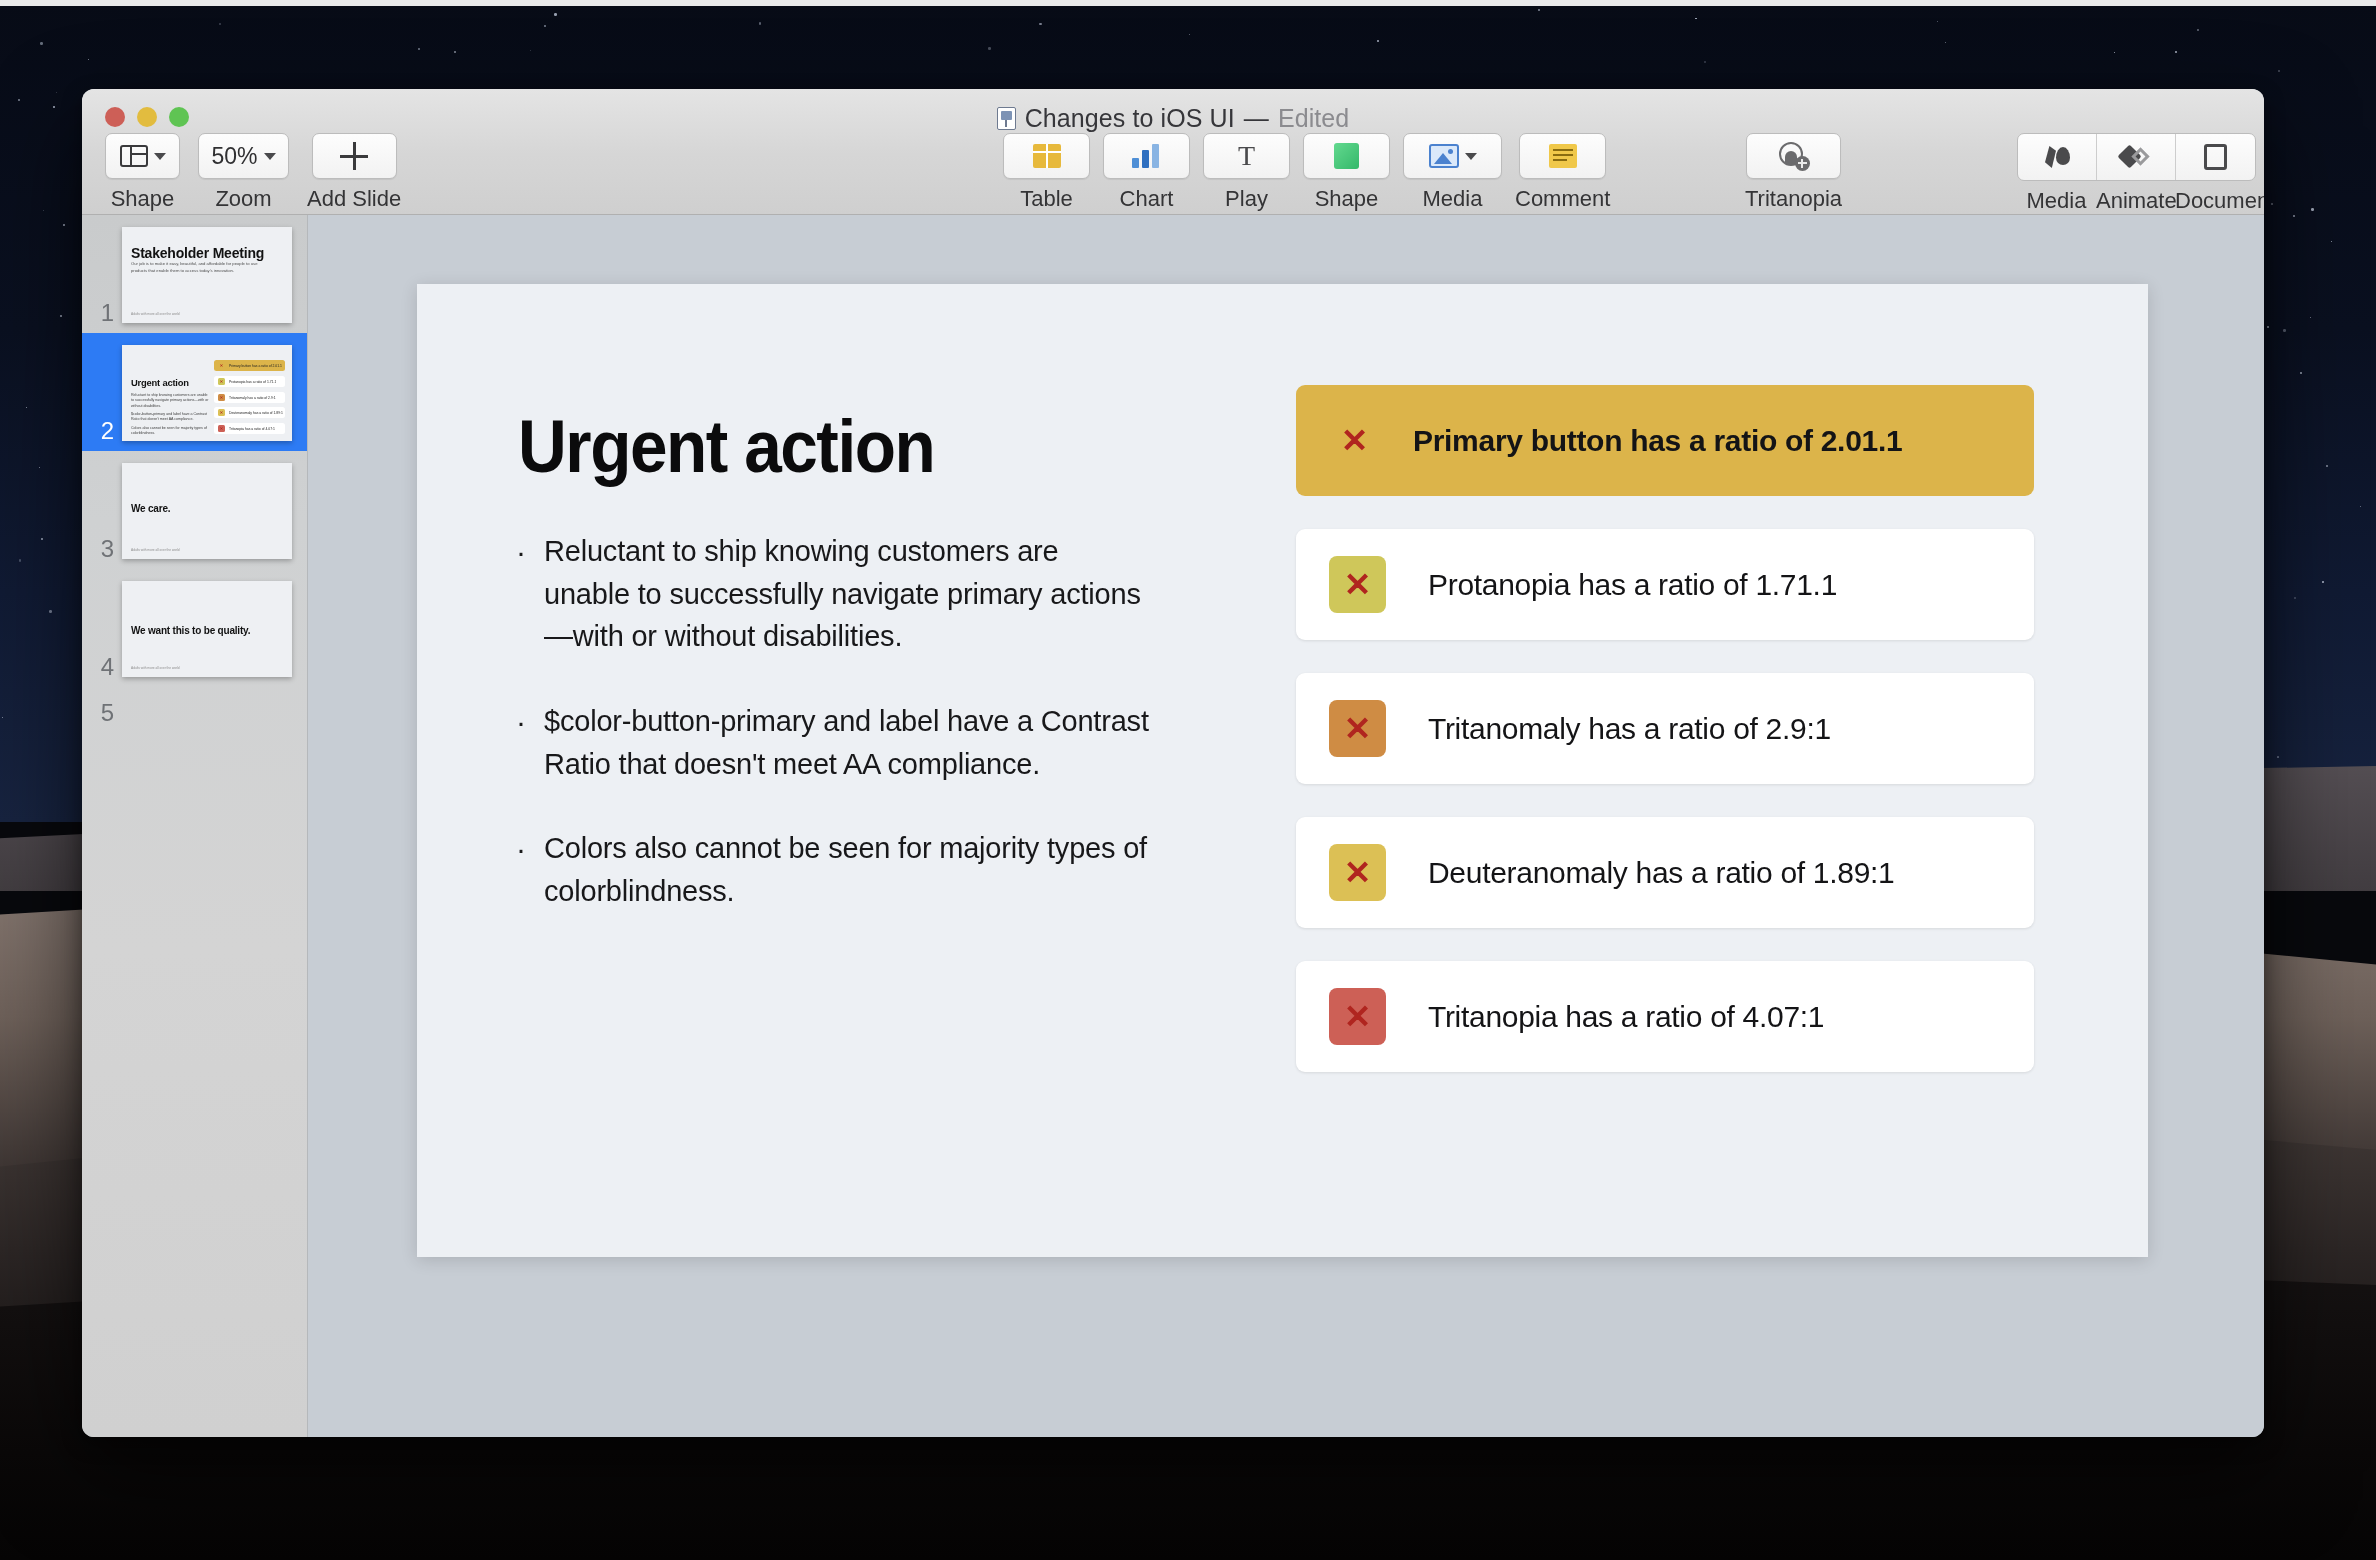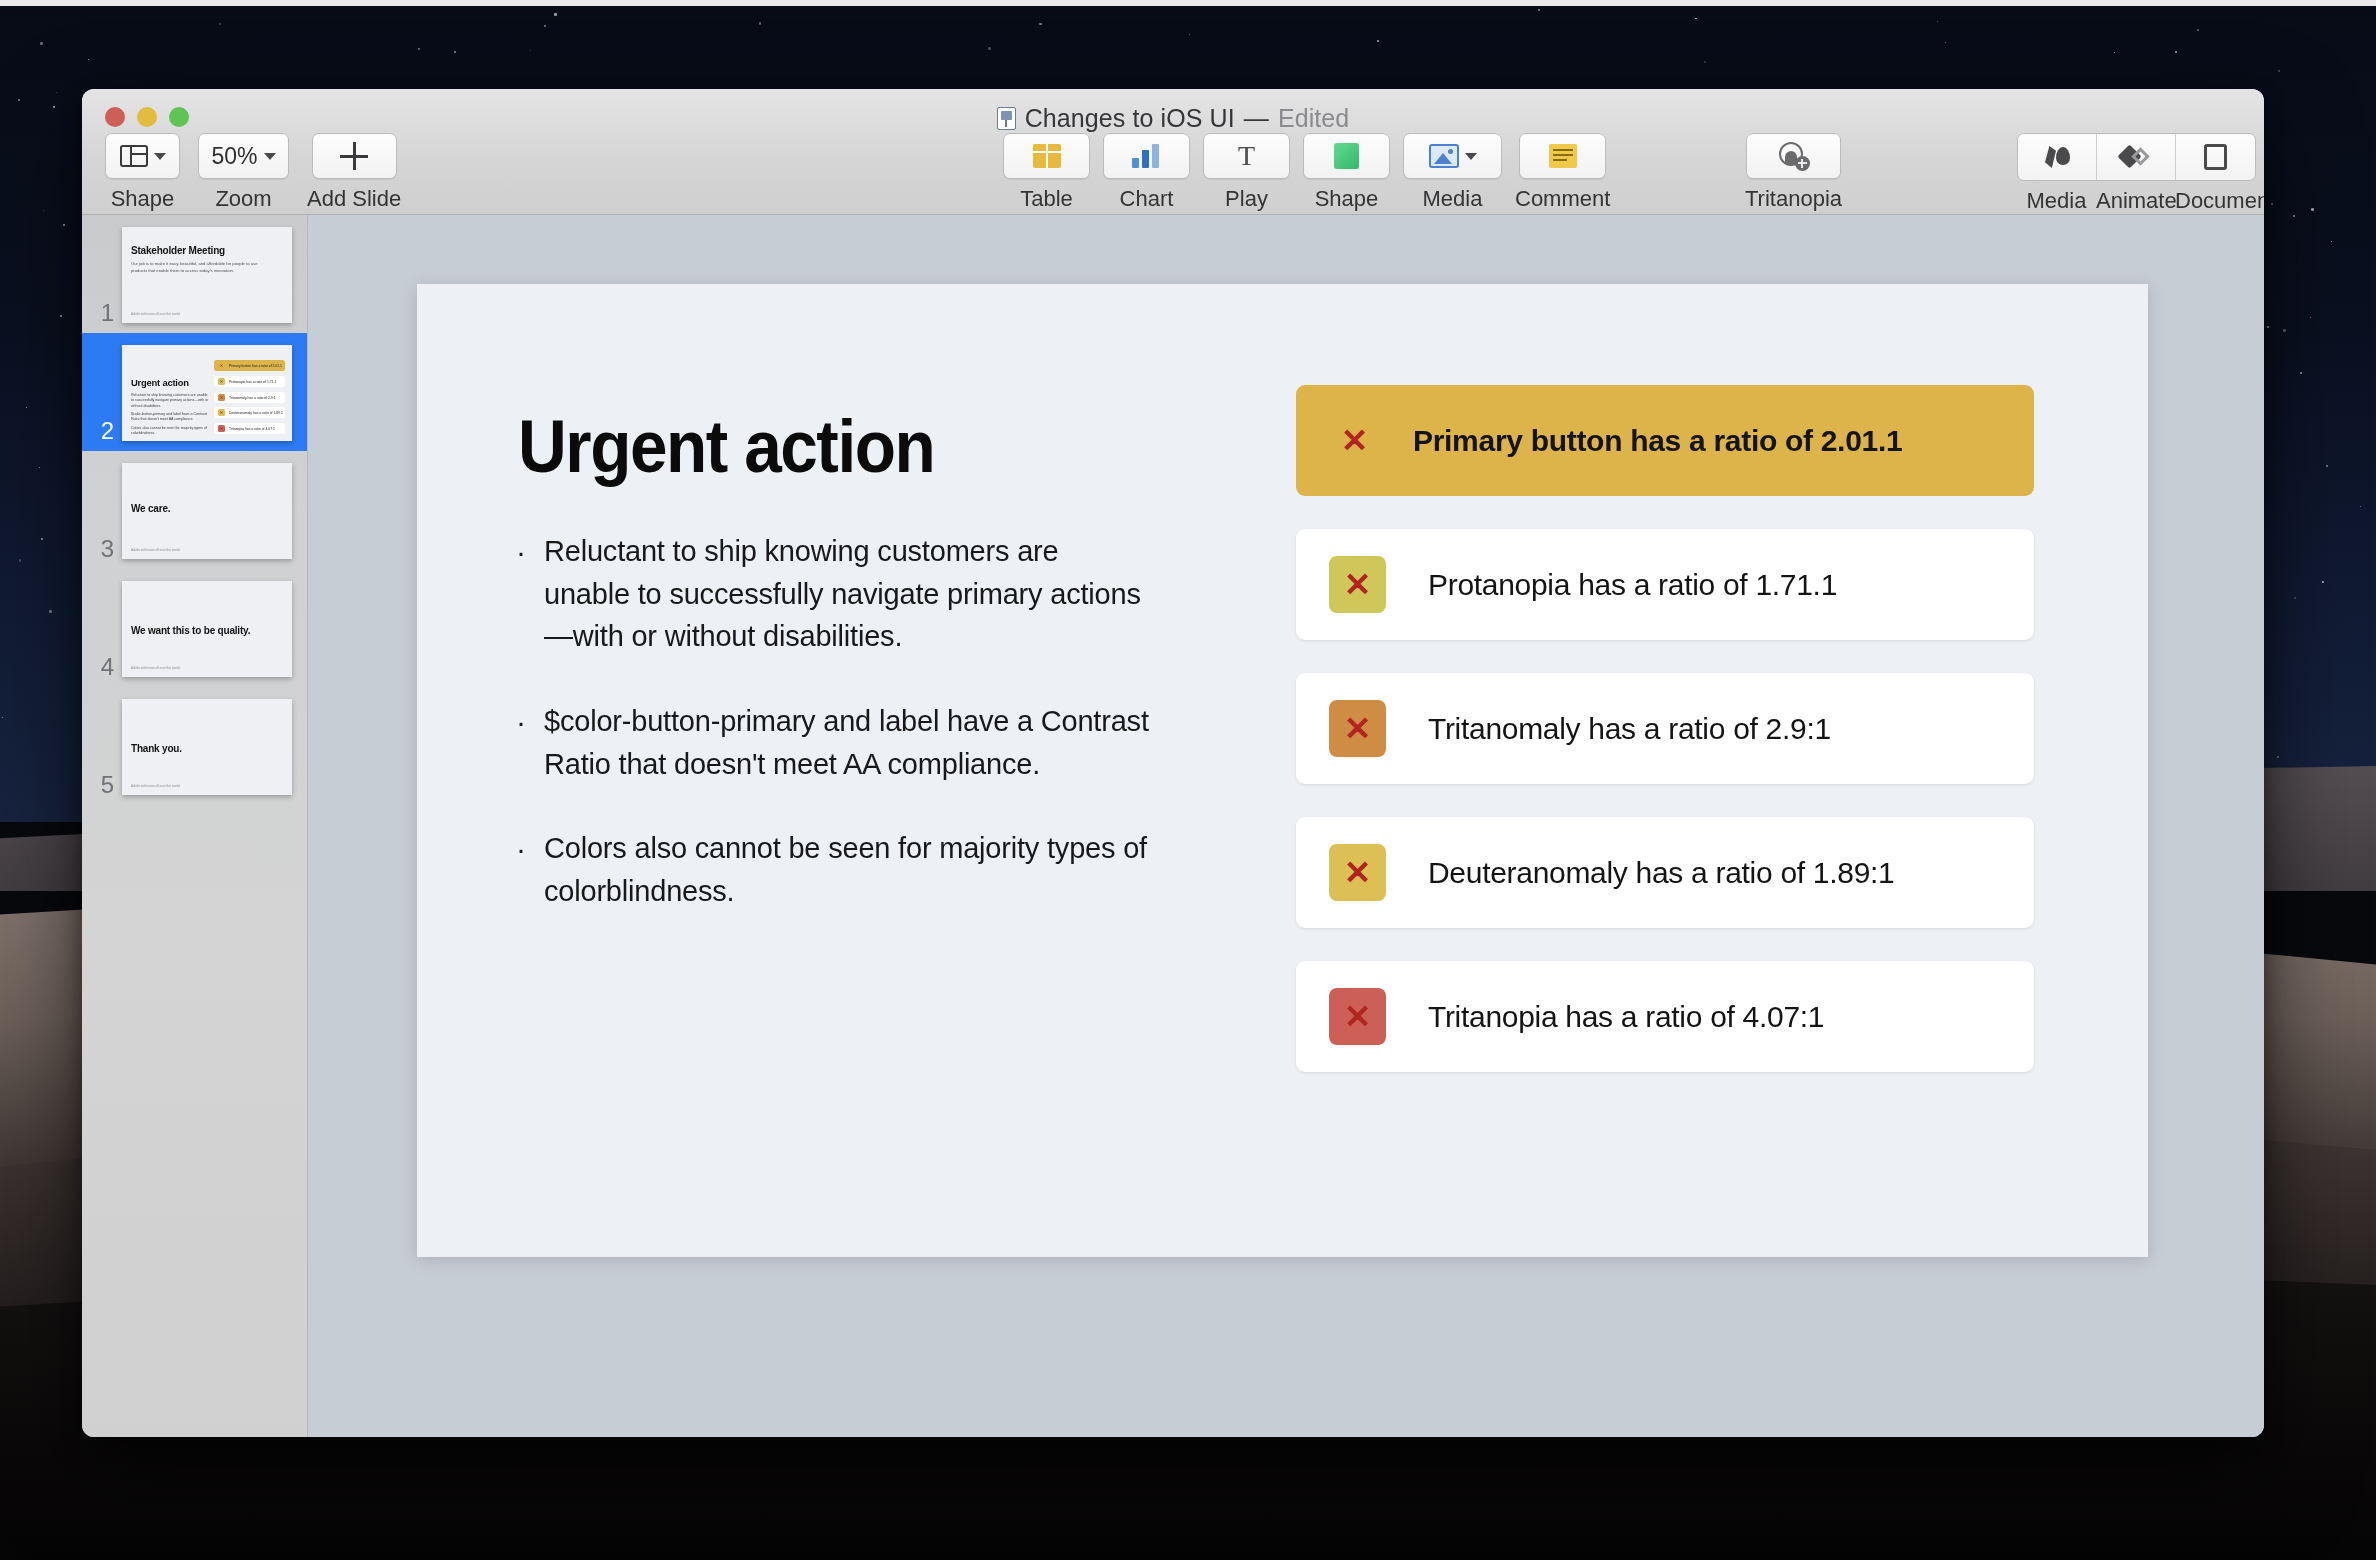--- a/index.html
+++ b/index.html
@@ -611,21 +611,21 @@
     </div>
   </div>
 
   <div id="wbody">
 
     <div id="navigator">
 
       <div class="thumbRow">
         <span class="thumbNum">1</span>
         <div class="thumb">
-          <div class="tTitle" style="left:9px;top:18px;font-size:10px;">Stakeholder Meeting</div>
+          <div class="tTitle" style="left:9px;top:18px;font-size:14px;">Stakeholder Meeting</div>
           <div class="tBody" style="left:9px;top:34px;width:139px;font-size:4.2px;line-height:1.6;">Our job is to make it easy, beautiful, and affordable for people to use products that enable them to access today's innovation.</div>
           <div class="tFoot">Adults with more all over the world</div>
         </div>
       </div>
 
       <div class="thumbRow selected">
         <span class="thumbNum">2</span>
         <div class="thumb">
           <div class="tTitle t2title">Urgent action</div>
           <div class="t2bul" style="top:48px;">Reluctant to ship knowing customers are unable to successfully navigate primary actions—with or without disabilities.</div>
@@ -666,24 +666,20 @@
       <div class="thumbRow">
         <span class="thumbNum">4</span>
         <div class="thumb">
           <div class="tTitle" style="left:9px;top:44px;font-size:10px;">We want this to be quality.</div>
           <div class="tFoot">Adults with more all over the world</div>
         </div>
       </div>
 
       <div class="thumbRow">
         <span class="thumbNum">5</span>
-        <div class="thumb">
-          <div class="tTitle" style="left:9px;top:44px;font-size:10px;">Thank you.</div>
-          <div class="tFoot">Adults with more all over the world</div>
-        </div>
       </div>
     </div>
 
     <div id="canvasArea">
       <div id="slide">
 
         <div class="slideTitle">Urgent action</div>
 
         <div class="bullets">
           <div class="bullet">

